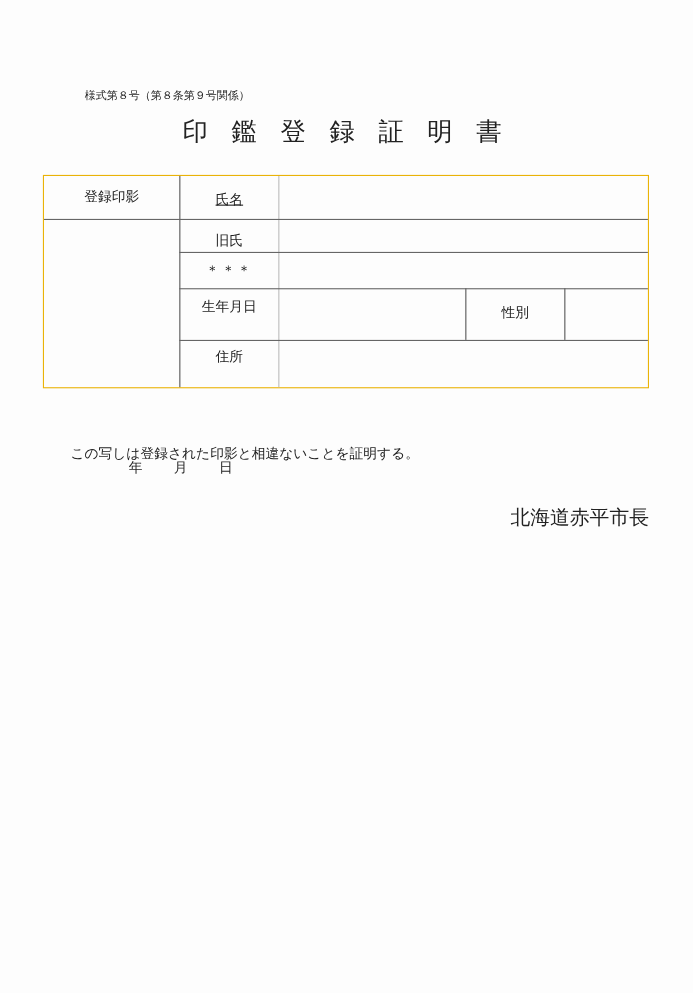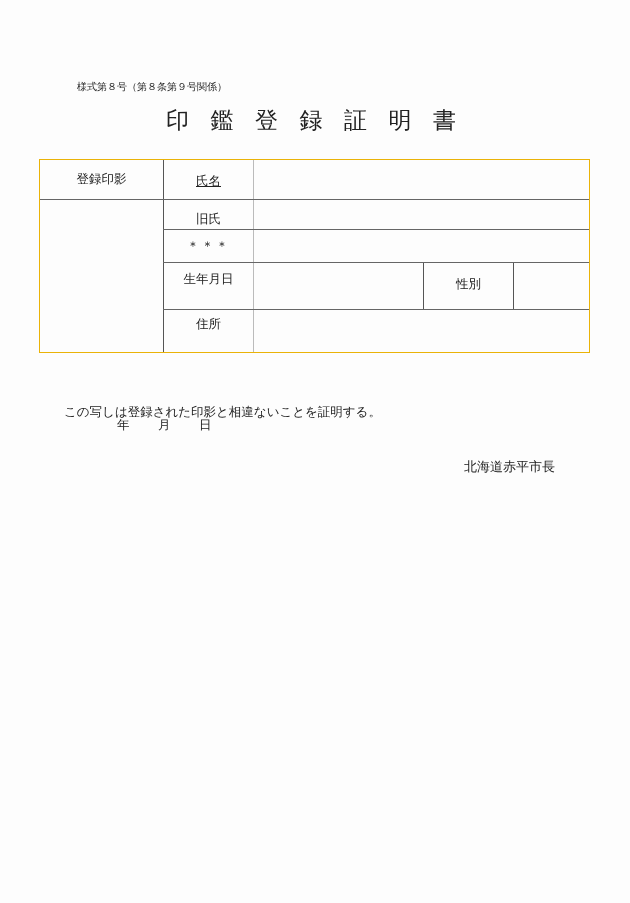--- a/index.html
+++ b/index.html
@@ -48,21 +48,21 @@
     font-size: 12.5px; white-space: nowrap; margin-top: 28px;
   }
   .date-row {
     left: 117px; top: 417px;
     font-size: 12.5px;
     display: flex;
   }
   .date-row span { display: inline-block; width: 41px; }
   .issuer {
     left: 464px; top: 458px;
-    font-size: 13px; white-space: nowrap;
+    font-size: 18px; white-space: nowrap;
   }
 </style>
 </head>
 <body>
 
 <div class="abs form-number">様式第８号（第８条第９号関係）</div>
 
 <div class="abs title">
   <span>印</span>
   <span>鑑</span>

